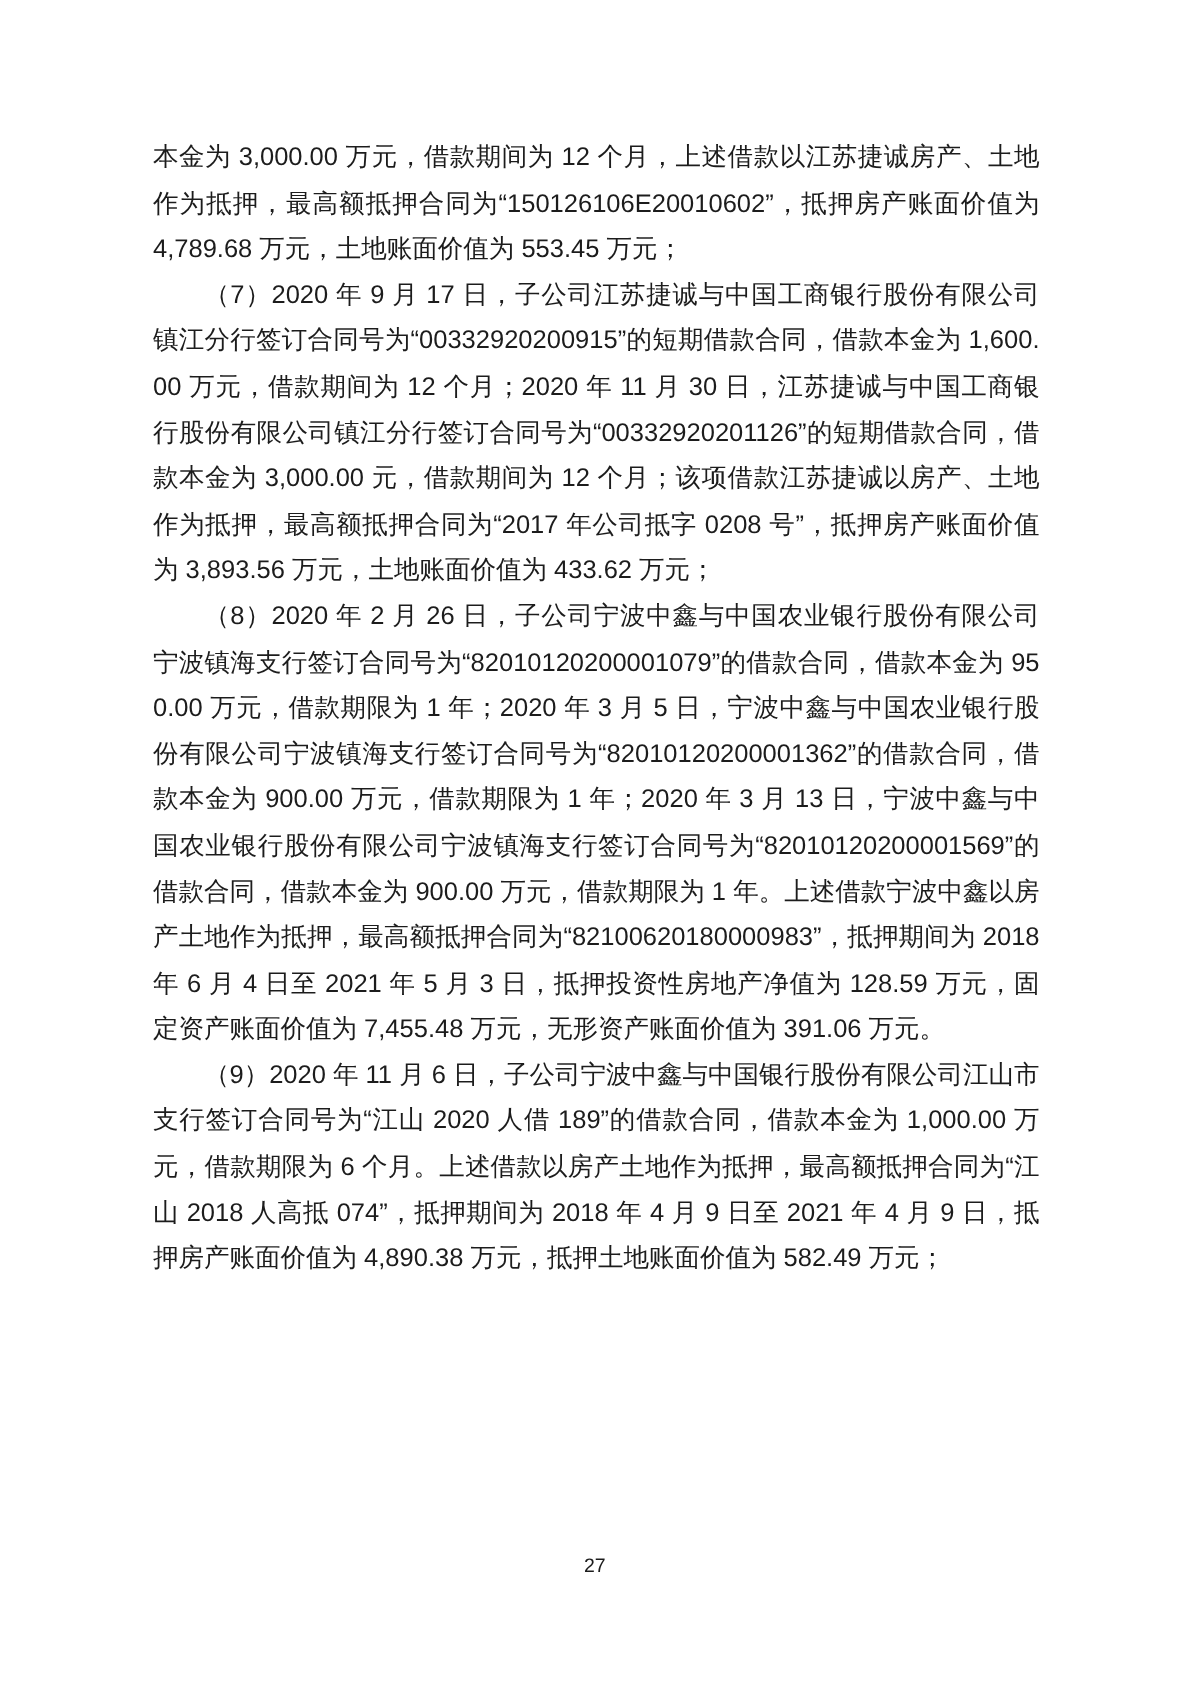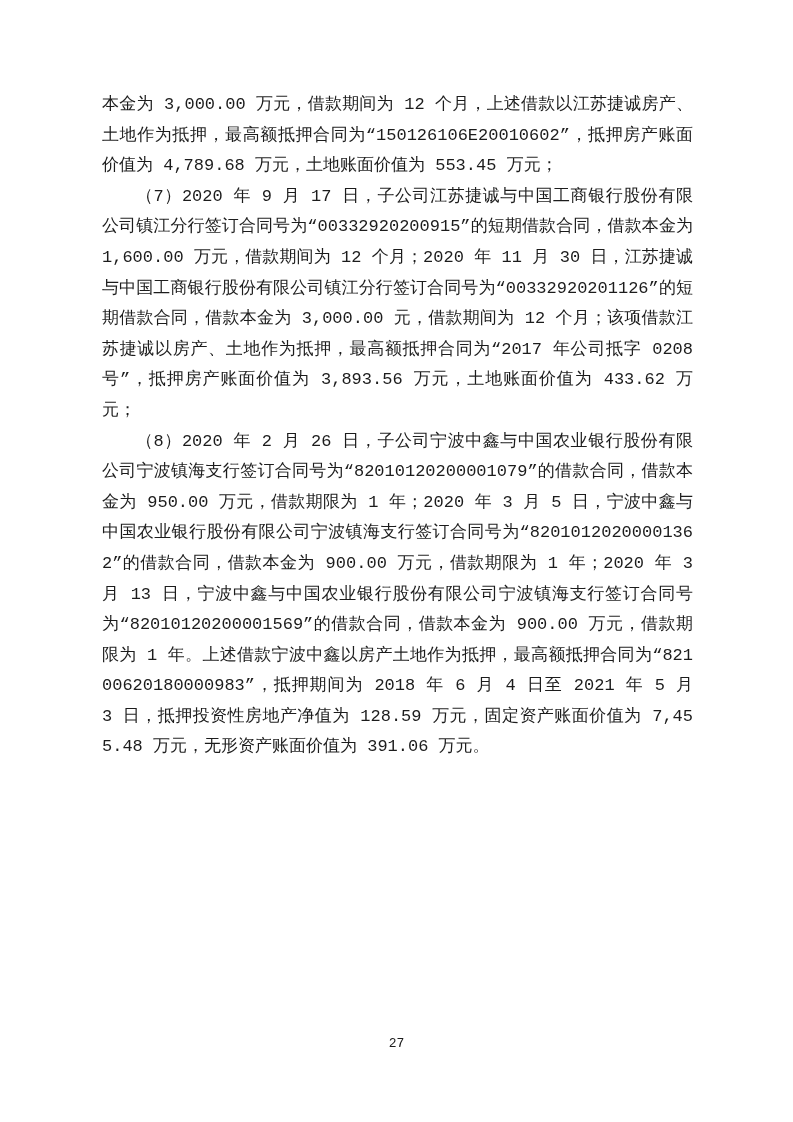--- a/index.html
+++ b/index.html
@@ -5,21 +5,21 @@
   html, body {
     margin: 0;
     padding: 0;
     background: #ffffff;
   }
   .page {
     position: relative;
     width: 793px;
     height: 1122px;
     background: #ffffff;
-    font-family: Liberation Mono, monospace;
+    font-family: Liberation Sans, sans-serif;
     color: #1c1c1c;
     overflow: hidden;
   }
   .content {
     position: absolute;
     left: 102px;
     top: 90px;
     width: 591px;
     font-size: 17px;
     line-height: 30.6px;
@@ -45,15 +45,16 @@
   }
 </style>
 </head>
 <body>
 
 <div class="page">
   <div class="content">
     <p class="para no-indent">本金为 3,000.00 万元，借款期间为 12 个月，上述借款以江苏捷诚房产、土地作为抵押，最高额抵押合同为“150126106E20010602”，抵押房产账面价值为 4,789.68 万元，土地账面价值为 553.45 万元；</p>
     <p class="para">（7）2020 年 9 月 17 日，子公司江苏捷诚与中国工商银行股份有限公司镇江分行签订合同号为“00332920200915”的短期借款合同，借款本金为 1,600.00 万元，借款期间为 12 个月；2020 年 11 月 30 日，江苏捷诚与中国工商银行股份有限公司镇江分行签订合同号为“00332920201126”的短期借款合同，借款本金为 3,000.00 元，借款期间为 12 个月；该项借款江苏捷诚以房产、土地作为抵押，最高额抵押合同为“2017 年公司抵字 0208 号”，抵押房产账面价值为 3,893.56 万元，土地账面价值为 433.62 万元；</p>
     <p class="para">（8）2020 年 2 月 26 日，子公司宁波中鑫与中国农业银行股份有限公司宁波镇海支行签订合同号为“82010120200001079”的借款合同，借款本金为 950.00 万元，借款期限为 1 年；2020 年 3 月 5 日，宁波中鑫与中国农业银行股份有限公司宁波镇海支行签订合同号为“82010120200001362”的借款合同，借款本金为 900.00 万元，借款期限为 1 年；2020 年 3 月 13 日，宁波中鑫与中国农业银行股份有限公司宁波镇海支行签订合同号为“82010120200001569”的借款合同，借款本金为 900.00 万元，借款期限为 1 年。上述借款宁波中鑫以房产土地作为抵押，最高额抵押合同为“82100620180000983”，抵押期间为 2018 年 6 月 4 日至 2021 年 5 月 3 日，抵押投资性房地产净值为 128.59 万元，固定资产账面价值为 7,455.48 万元，无形资产账面价值为 391.06 万元。</p>
+    <p class="para">（9）2020 年 11 月 6 日，子公司宁波中鑫与中国银行股份有限公司江山市支行签订合同号为“江山 2020 人借 189”的借款合同，借款本金为 1,000.00 万元，借款期限为 6 个月。上述借款以房产土地作为抵押，最高额抵押合同为“江山 2018 人高抵 074”，抵押期间为 2018 年 4 月 9 日至 2021 年 4 月 9 日，抵押房产账面价值为 4,890.38 万元，抵押土地账面价值为 582.49 万元；</p>
   </div>
   <div class="footer">27</div>
 </div>
 
 </body></html>

